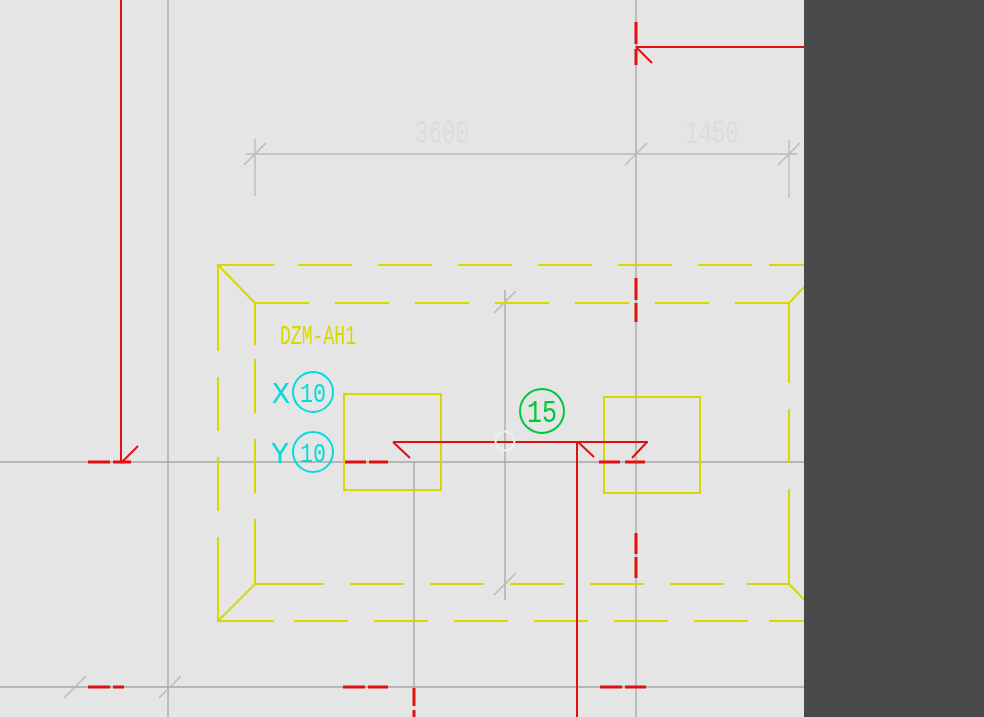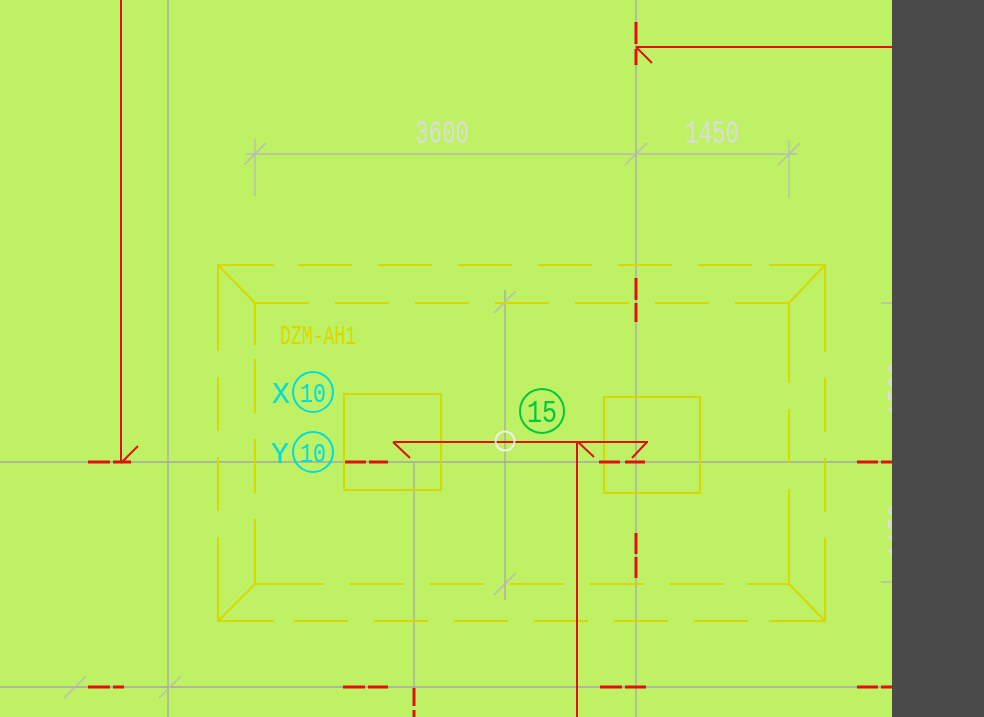--- a/index.html
+++ b/index.html
@@ -1,19 +1,19 @@
 <!DOCTYPE html>
 <html><head>
 <meta charset="utf-8">
 <style>
   html,body{margin:0;padding:0;background:#4a4a4a;}
   #stage{
     position:relative;
-    width:892px;height:717px;
-    background:#bef264;
+    width:804px;height:717px;
+    background:#e5e5e5;
     overflow:hidden;
     font-family:"Liberation Mono", monospace;
   }
   svg{position:absolute;left:0;top:0;}
   
   .grid   {stroke:#a6a6a6;stroke-width:1.3;fill:none;}
   .dim    {stroke:#b8b8b8;stroke-width:1.3;fill:none;}
   .yel    {stroke:#d8d800;stroke-width:2;fill:none;}
   .yeldash{stroke:#d8d800;stroke-width:2;fill:none;stroke-dasharray:54 26;}
   .red    {stroke:#e01010;stroke-width:2;fill:none;}

